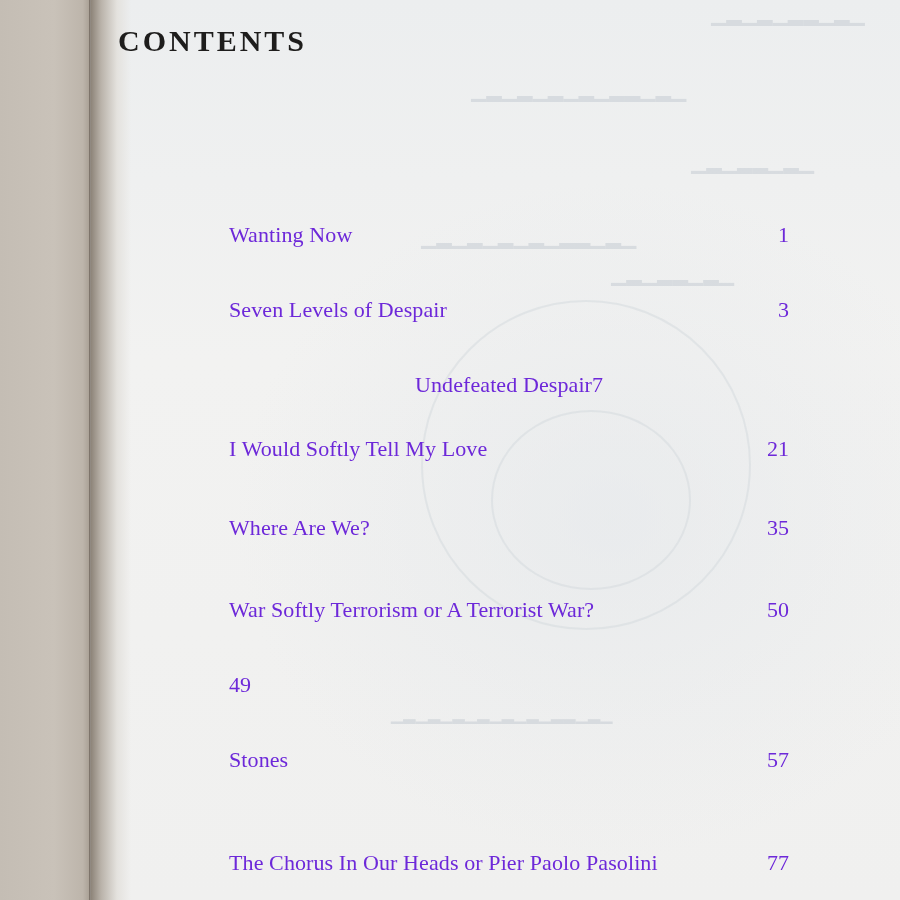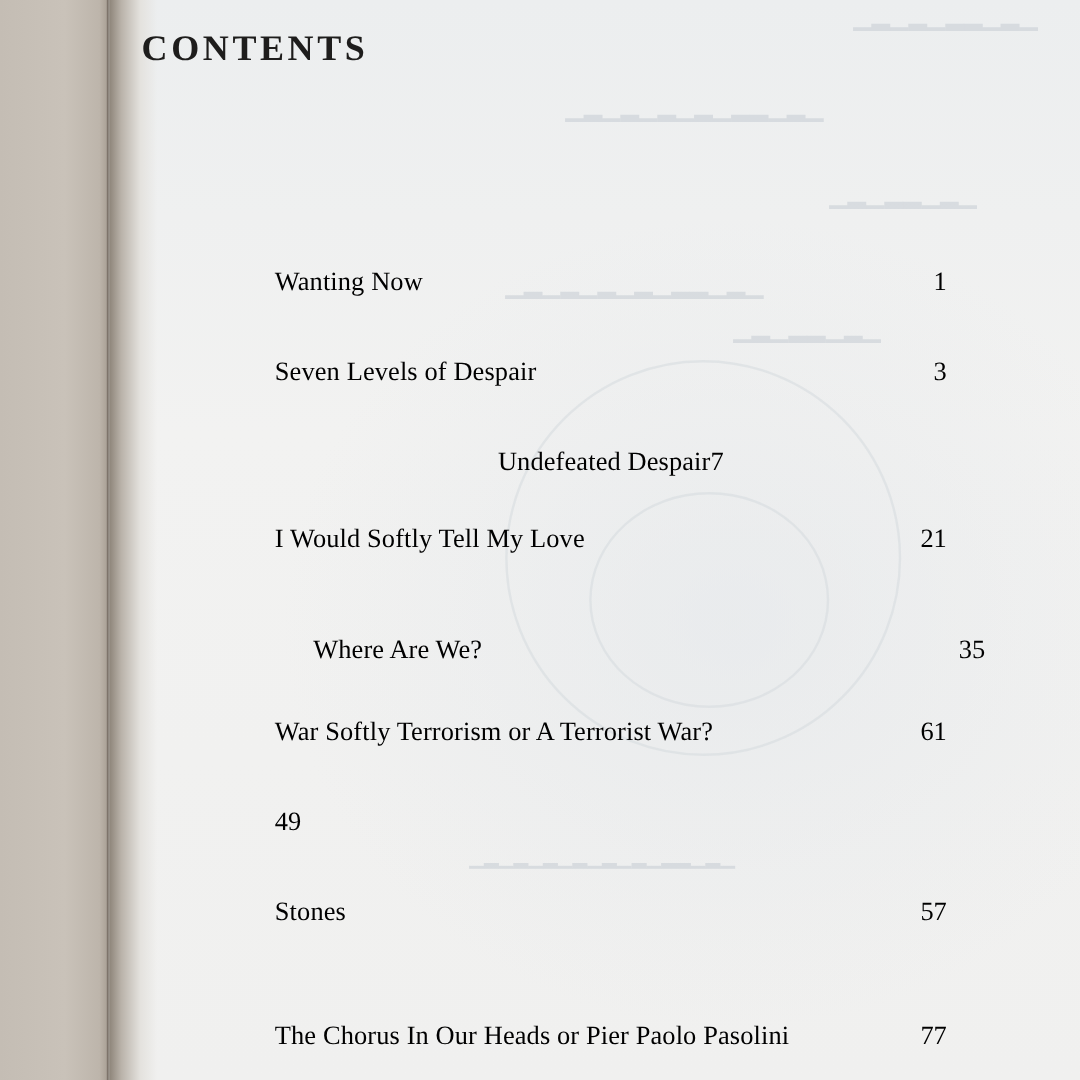--- a/index.html
+++ b/index.html
@@ -62,21 +62,21 @@
       padding-right: 0;
     }
     .title-inner { display: inline-block; }
     .toc {
       position: absolute; left: 229px; top: 0; width: 560px;
     }
     .toc-row {
       position: absolute; left: 0; width: 560px; height: 34px;
       display: flex; align-items: baseline; justify-content: space-between;
       font-family: "Liberation Serif", serif;
-      color: #000000;
+      color: #6d28d9;
     }
     .toc-title { font-size: 22px; letter-spacing: 0.1px; white-space: nowrap; }
     .toc-page { font-size: 22px; white-space: nowrap; text-align: right; }
   </style>
 </head>
 <body>
 
 <div class="scene">
   <div class="left-page"></div>
 
@@ -109,27 +109,27 @@
       <span class="toc-page">3</span>
     </div>
     <div class="toc-row" style="top:372px;justify-content:center;">
       <span class="toc-title">Undefeated Despair</span>
       <span class="toc-page">7</span>
     </div>
     <div class="toc-row" style="top:436px;">
       <span class="toc-title">I Would Softly Tell My Love</span>
       <span class="toc-page">21</span>
     </div>
-    <div class="toc-row" style="top:528px;margin-left:32px;">
+    <div class="toc-row" style="top:515px;">
       <span class="toc-title">Where Are We?</span>
       <span class="toc-page">35</span>
     </div>
     <div class="toc-row" style="top:597px;">
       <span class="toc-title">War Softly Terrorism or A Terrorist War?</span>
-      <span class="toc-page">61</span>
+      <span class="toc-page">50</span>
     </div>
     <div class="toc-row" style="top:672px;">
       <span class="toc-page">49</span>
     </div>
     <div class="toc-row" style="top:747px;">
       <span class="toc-title">Stones</span>
       <span class="toc-page">57</span>
     </div>
     <div class="toc-row" style="top:850px;">
       <span class="toc-title">The Chorus In Our Heads or Pier Paolo Pasolini</span>

